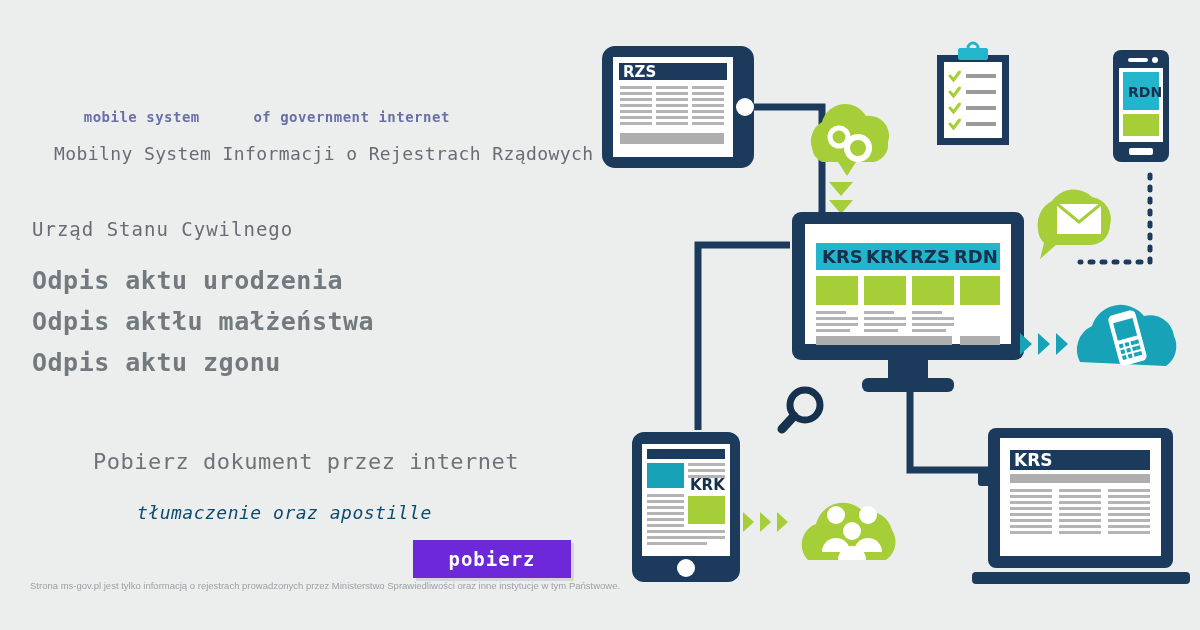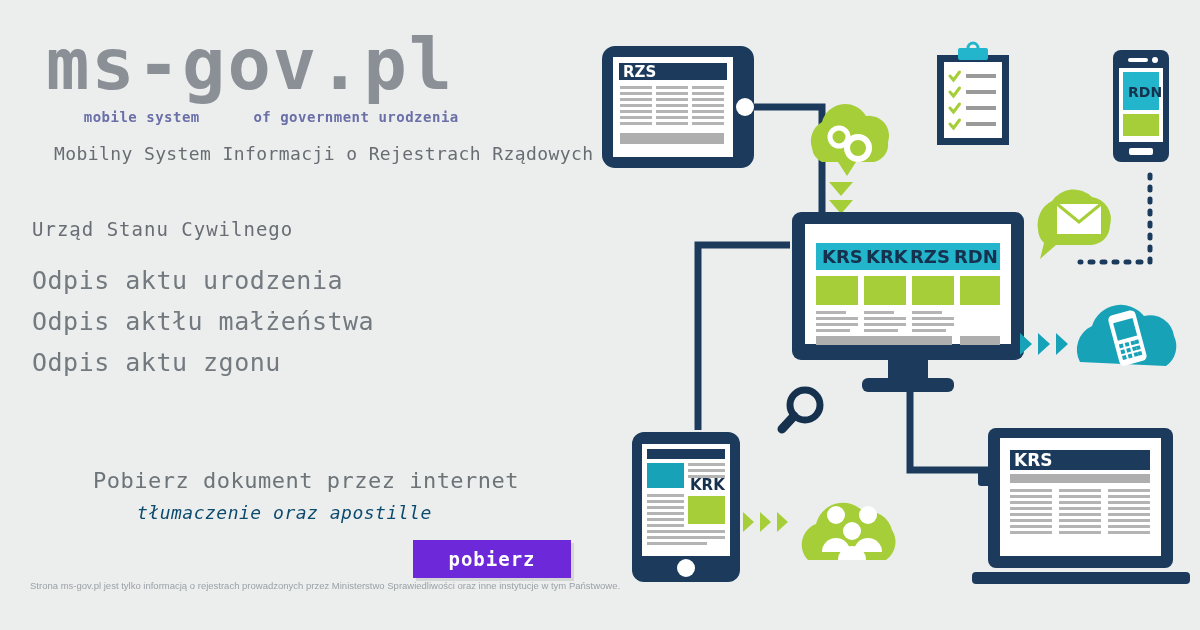--- a/index.html
+++ b/index.html
@@ -34,24 +34,24 @@
   .headline{
     position:absolute;left:32px;top:218px;
     font-family:"DejaVu Sans Mono", monospace;
     font-size:19px;font-weight:normal;color:#676d72;
     letter-spacing:1px;white-space:pre;
   }
   .doc-list{position:absolute;left:32px;top:260px;}
   .doc-list div{
     font-family:"DejaVu Sans Mono", monospace;
     font-size:25px;color:#737a7f;letter-spacing:.5px;
-    line-height:41px;white-space:pre;
+    line-height:41px;white-space:pre;font-weight:bold;
   }
   .cta1{
-    position:absolute;left:93px;top:468px;
+    position:absolute;left:93px;top:449px;
     font-family:"DejaVu Sans Mono", monospace;
     font-size:22px;color:#6d7478;letter-spacing:.5px;white-space:pre;
   }
   .cta2{
     position:absolute;left:137px;top:502px;
     font-family:"DejaVu Sans Mono", monospace;
     font-size:18px;color:#0c4a6e;letter-spacing:.5px;white-space:pre;font-style:italic;
   }
   .btn{
     position:absolute;left:413px;top:540px;width:158px;height:38px;
@@ -70,24 +70,23 @@
 
   
   .art{position:absolute;left:580px;top:0;width:620px;height:587px;}
   .art svg{display:block;}
 </style>
 </head>
 <body>
 
 <div class="stage">
 
-  <div class="logo">ms-gov.pl</div>
 
   <div class="logo-sub">
-    <span>mobile system</span><span class="gap">______</span><span>of government</span><span class="gap">_</span><span>urodzenia</span>
+    <span>mobile system</span><span class="gap">______</span><span>of government</span><span class="gap">_</span><span>internet</span>
   </div>
 
   <div class="tagline">Mobilny System Informacji o Rejestrach Rządowych</div>
 
   <div class="headline">Urząd Stanu Cywilnego</div>
 
   <div class="doc-list">
     <div>Odpis aktu urodzenia</div>
     <div>Odpis aktłu małżeństwa</div>
     <div>Odpis aktu zgonu</div>

